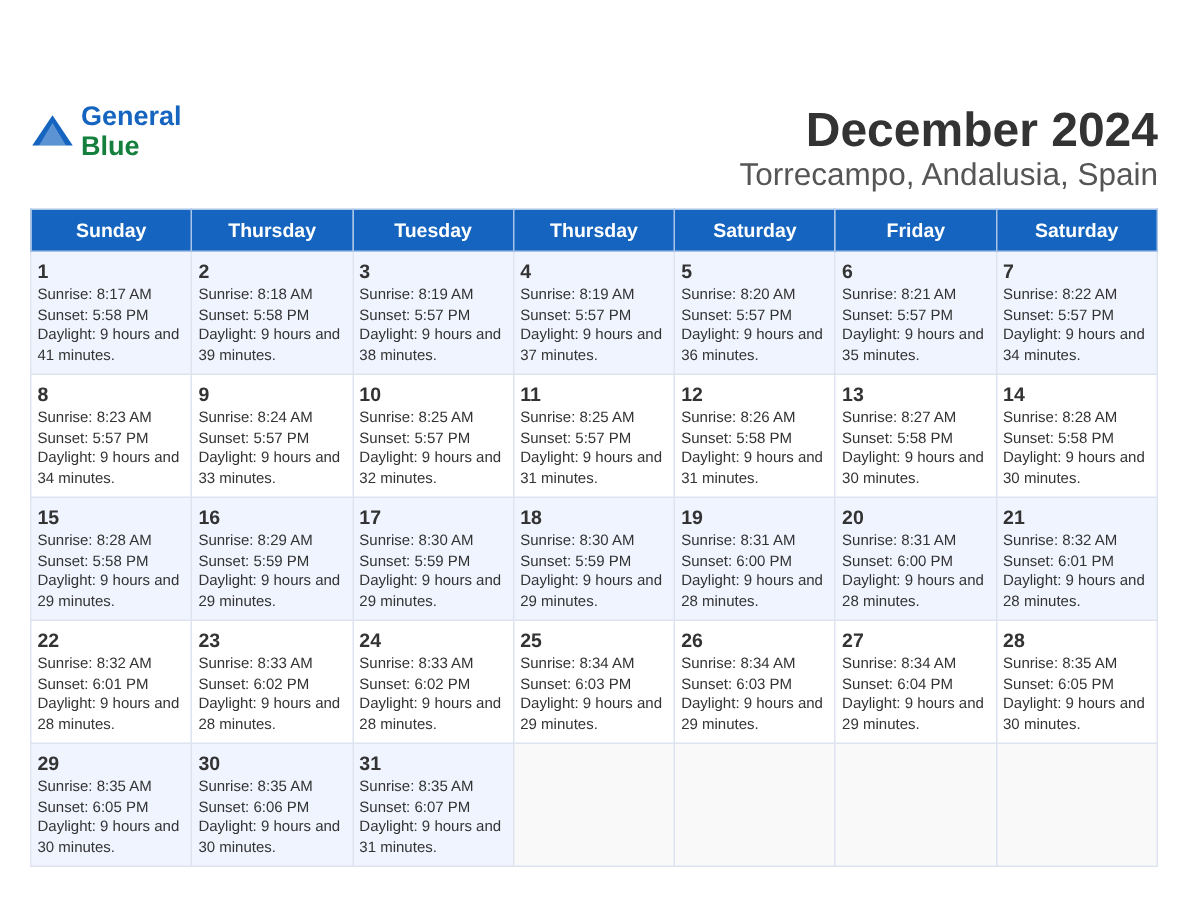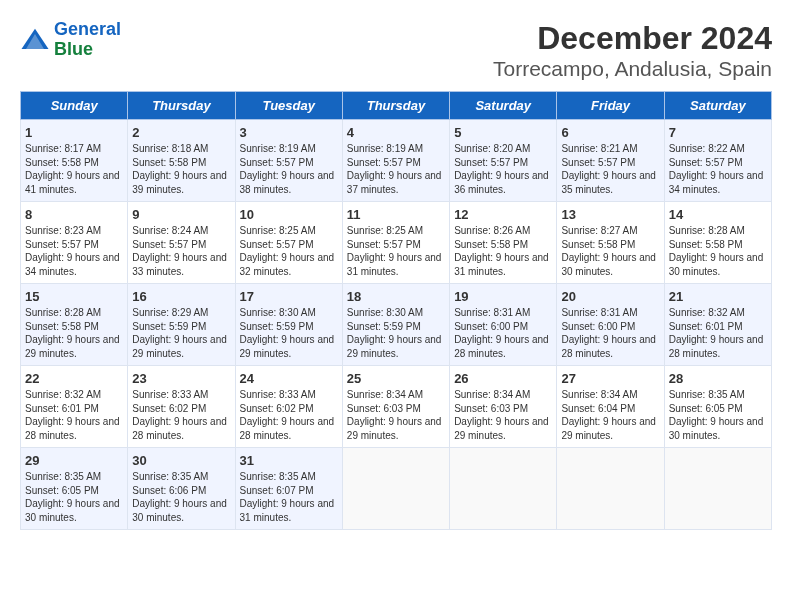--- a/index.html
+++ b/index.html
@@ -8,20 +8,21 @@
       background: #fff;
       width: 792px;
       min-height: 612px;
       padding: 20px;
     }
     .header {
       display: flex;
       justify-content: space-between;
       align-items: flex-start;
       margin-bottom: 10px;
+      margin-top: 48px;
     }
     .logo {
       display: flex;
       align-items: center;
       gap: 4px;
     }
     .logo-text {
       font-size: 18px;
       font-weight: bold;
       color: #333;
@@ -54,21 +55,20 @@
     thead tr {
       background-color: #1565c0;
       color: #fff;
     }
     thead th {
       padding: 6px 4px;
       font-size: 13px;
       font-weight: bold;
       text-align: center;
       border: 1px solid #aac4e8;
-      font-style: italic;
     }
     tbody tr {
       background-color: #fff;
     }
     tbody tr:nth-child(odd) {
       background-color: #f0f4ff;
     }
     tbody td {
       vertical-align: top;
       padding: 5px 4px;

